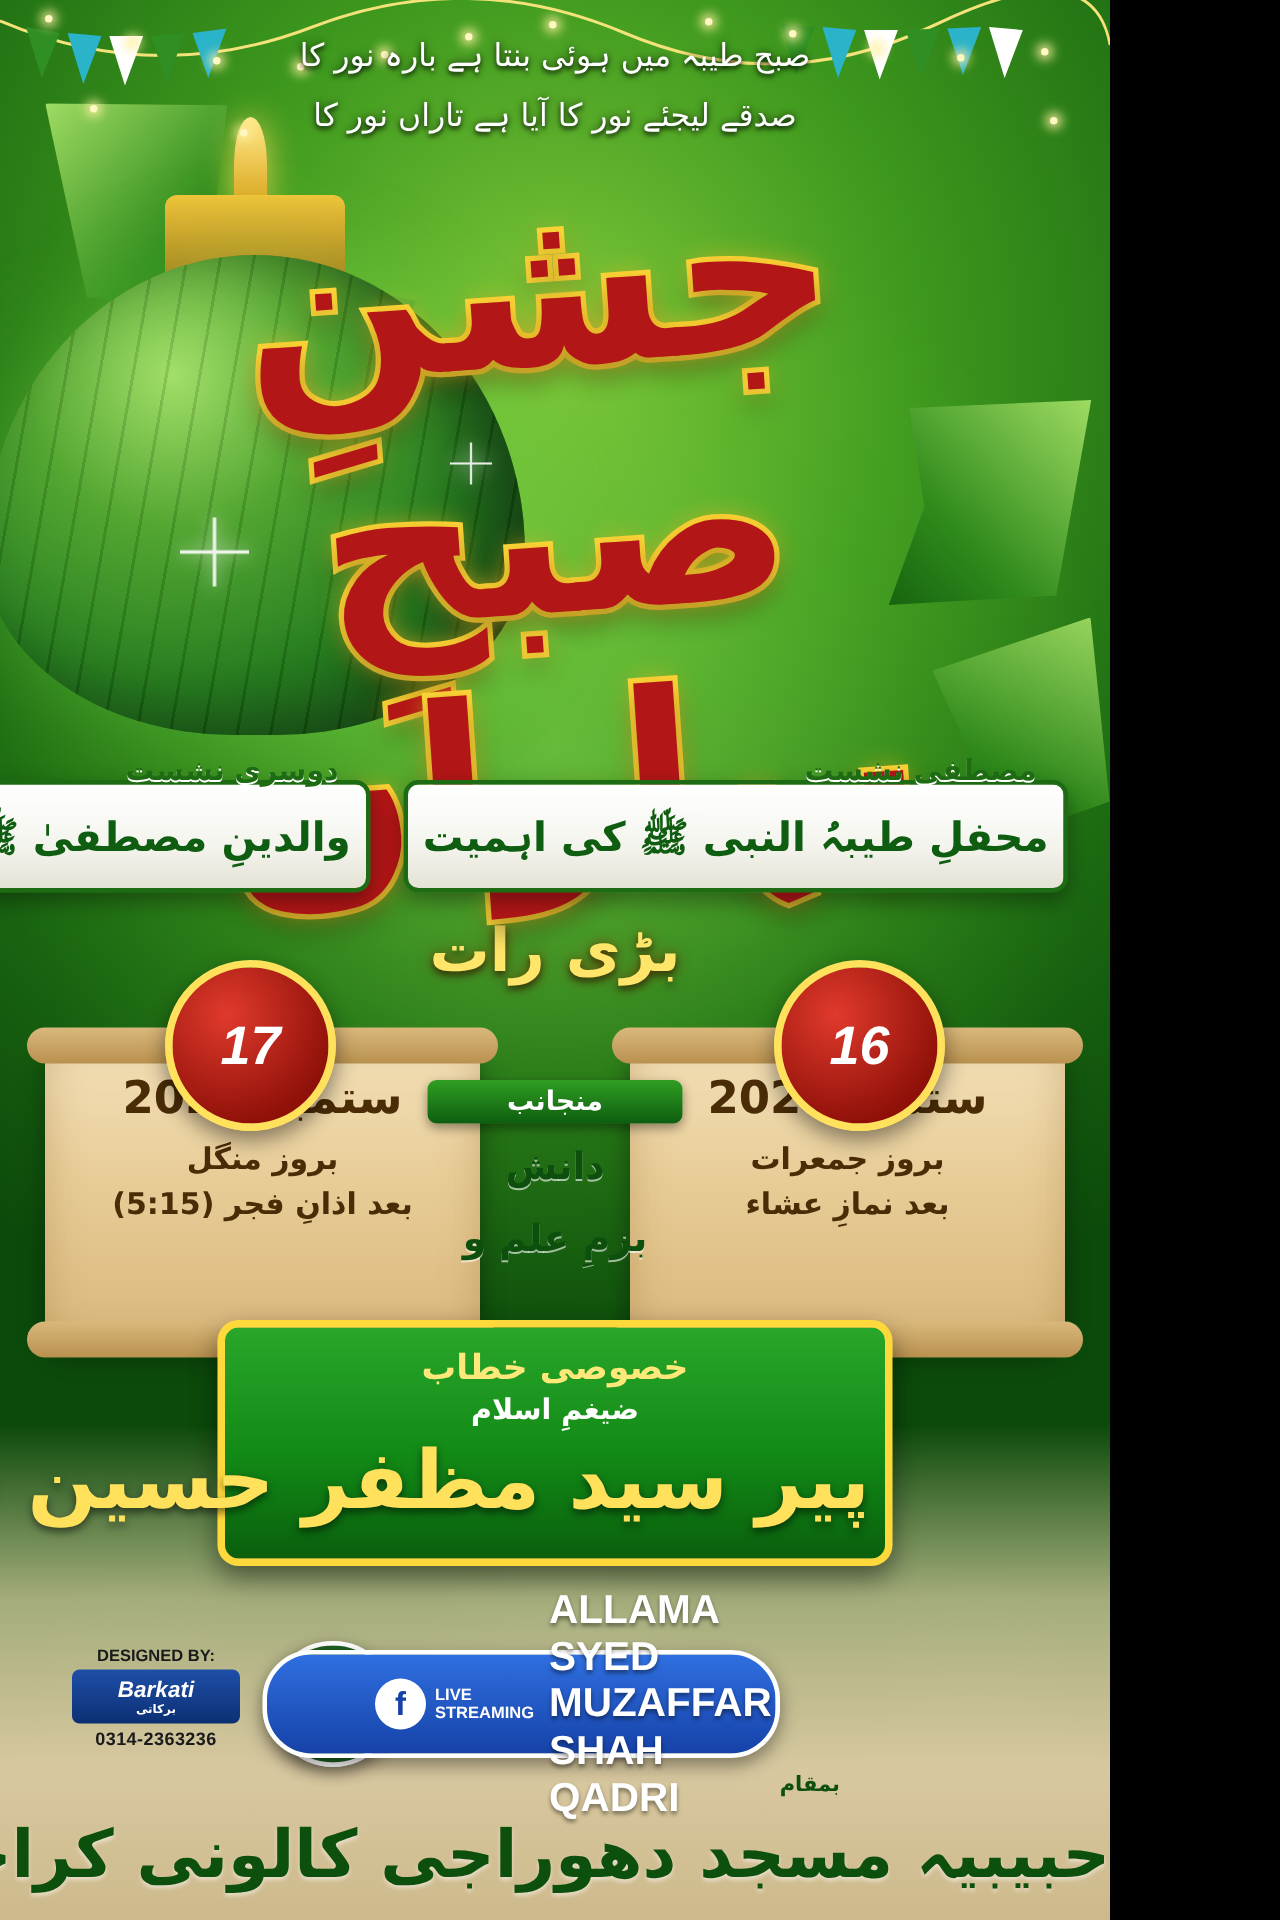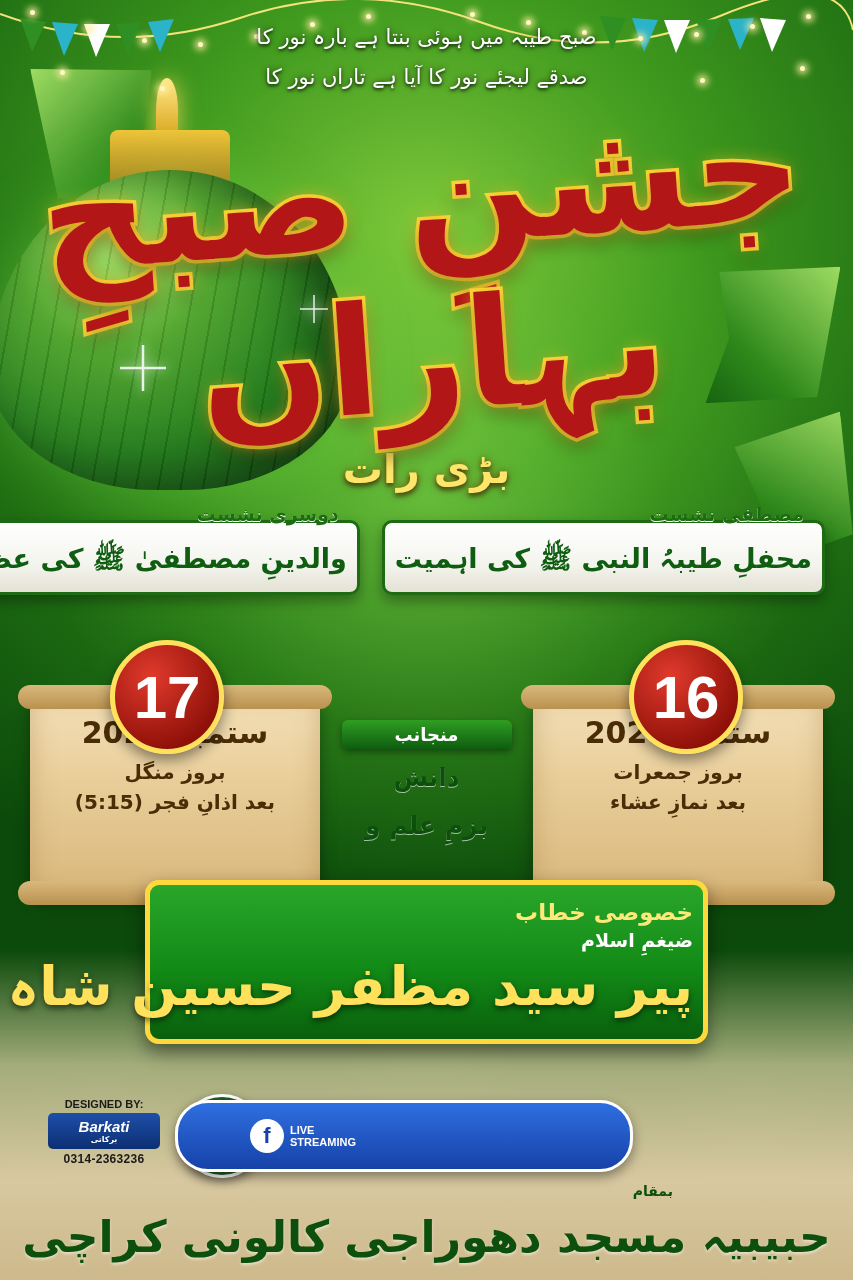--- a/index.html
+++ b/index.html
@@ -5,21 +5,21 @@
   html, body {
     margin: 0;
     padding: 0;
     background: #000;
   }
   body {
     font-family: "Liberation Sans", sans-serif;
   }
   .poster {
     position: relative;
-    width: 853px;
+    width: 740px;
     height: 1280px;
     overflow: hidden;
     background:
       radial-gradient(ellipse 90% 55% at 50% 18%, #7ec63a 0%, #3f9a1e 35%, #1d6b12 70%, #0c4a0b 100%),
       linear-gradient(180deg, #0d4b10 0%, #2f8c1c 25%, #58b02a 45%, #bfe08a 70%, #e9dfc0 88%, #d9c79b 100%);
   }
   
   .bg-bottom {
     position: absolute;
     left: 0; right: 0; bottom: 0;
@@ -234,27 +234,28 @@
   .scroll .big { font-size: 30px; line-height: 1.35; }
   .scroll .sm  { font-size: 20px; margin-top: 6px; }
   .badge {
     position: absolute;
     top: 0;
     width: 104px; height: 104px;
     border-radius: 50%;
     background: radial-gradient(circle at 35% 30%, #e03a2c, #8e1008 75%);
     border: 5px solid #ffe15c;
     color: #fff;
-    font-size: 60px;
+    font-size: 36px;
     font-weight: bold;
     display: flex;
     align-items: center;
     justify-content: center;
     box-shadow: 0 6px 14px rgba(0,0,0,.45);
     z-index: 3;
+    font-style: italic;
   }
   .badge.right { right: 90px; }
   .badge.left  { left: 90px; }
   .center-tag {
     position: absolute;
     left: 50%; top: 80px;
     transform: translateX(-50%);
     width: 170px;
     text-align: center;
   }
@@ -278,20 +279,21 @@
 
   .speaker-box {
     position: absolute;
     left: 145px; right: 145px;
     top: 880px;
     background: linear-gradient(180deg, #2aa62a 0%, #128a16 55%, #0a5f0d 100%);
     border: 5px solid #ffd93b;
     border-radius: 14px;
     box-shadow: 0 8px 18px rgba(0,0,0,.45);
     padding: 14px 10px 18px;
+    text-align: center;
   }
   .speaker-box .kh {
     color: #ffe87a;
     font-size: 23px;
     font-weight: bold;
   }
   .speaker-box .zia {
     color: #ffffff;
     font-size: 19px;
     font-weight: bold;
@@ -526,20 +528,24 @@
     <div class="phone">0314-2363236</div>
   </div>
 
   <div class="portrait"></div>
   <div class="live-bar">
     <div class="fb">f</div>
     <div class="livetag">
       <div>LIVE</div>
       <div>STREAMING</div>
     </div>
+    <div class="nm">
+      <div>ALLAMA SYED</div>
+      <div>MUZAFFAR SHAH QADRI</div>
+    </div>
   </div>
 
   <div class="venue">
     <div class="tiny urdu">بمقام</div>
     <div class="m urdu">حبیبیہ مسجد دھوراجی کالونی کراچی</div>
   </div>
 
 </div>
 
 </body></html>

